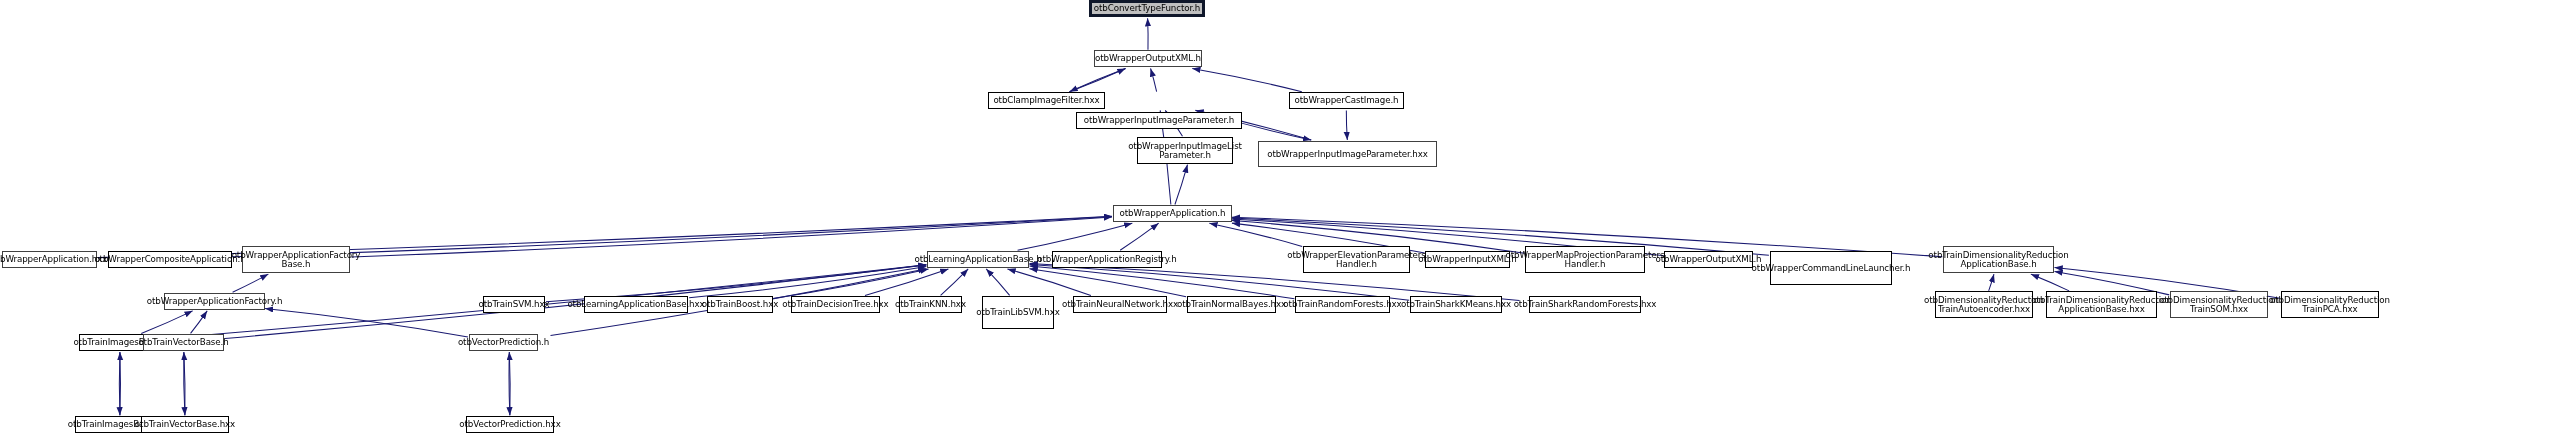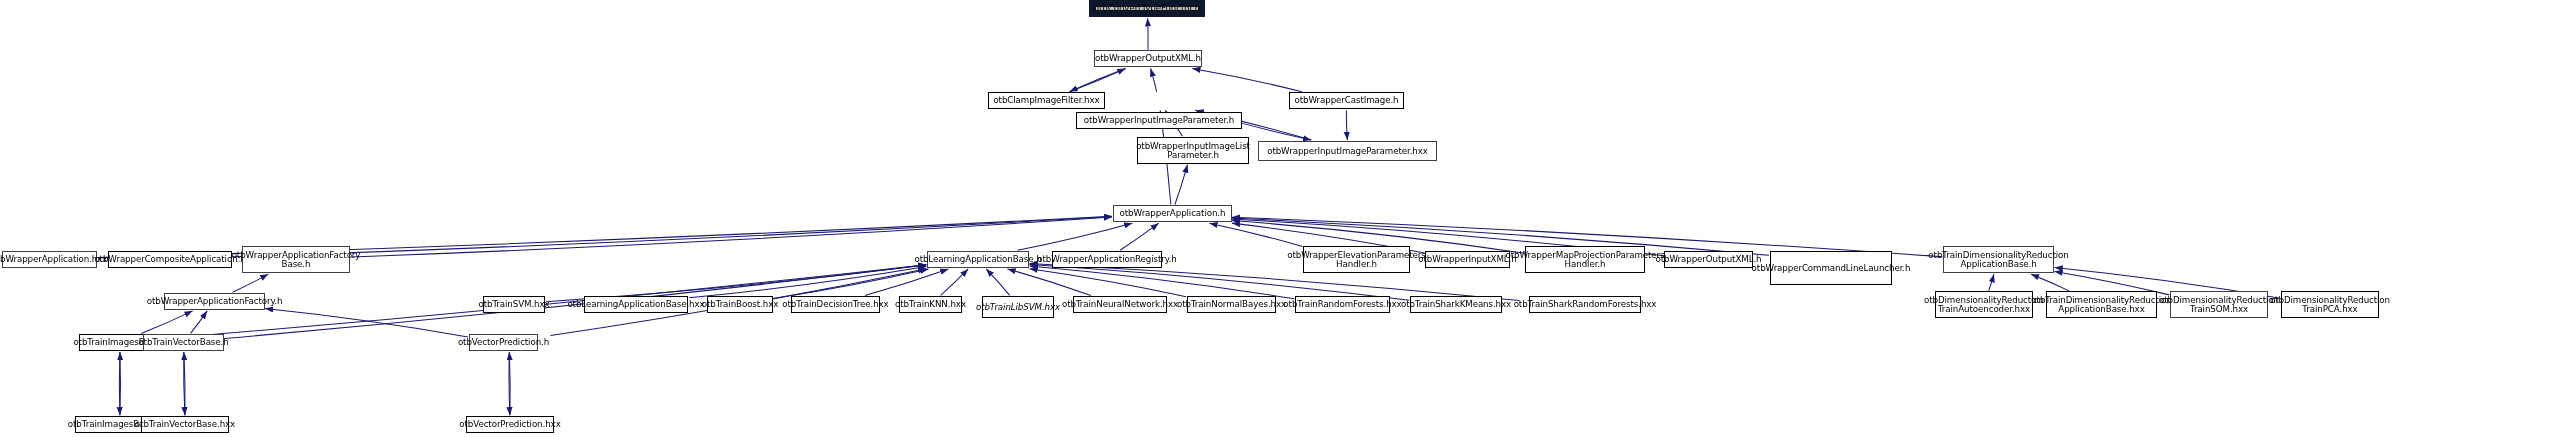--- a/index.html
+++ b/index.html
@@ -27,21 +27,21 @@
     color:#000000;
     font-size:8.7px;
     line-height:9px;
     letter-spacing:-0.1px;
     white-space:pre-line;
     padding:0 1.9px;
     z-index:5;
   }
   .node.root{
     background:#bfbfbf;
-    border:7px solid #0f172a;
+    border:3px solid #0f172a;
   }
   .node.thick{
     border:1px solid #404040;
   }
 </style>
 </head>
 <body>
 
 <div id="canvas">
   <svg id="edges" xmlns="http://www.w3.org/2000/svg" viewBox="0 0 3996 679" width="2576" height="438">
@@ -102,23 +102,23 @@
         <path d="M790.9,644.0 Q792.2,595.0 790.1,546.0" fill="none" stroke="#191970" stroke-width="1.6" marker-end="url(#arrow)"></path>
         <path d="M790.1,546.0 Q788.8,595.0 790.9,644.0" fill="none" stroke="#191970" stroke-width="1.6" marker-end="url(#arrow)"></path>
       </g>
   </svg>
   <div id="node-layer">
       <div class="node root" style="left: 1089px; top: 0px; width: 116px; height: 17.4px;">otbConvertTypeFunctor.h</div>
       <div class="node thick" style="left: 1094px; top: 50px; width: 108px; height: 17.4px;">otbWrapperOutputXML.h</div>
       <div class="node" style="left: 988px; top: 92px; width: 117px; height: 17.4px;">otbClampImageFilter.hxx</div>
       <div class="node" style="left: 1076px; top: 92px; width: 166px; height: 17.4px; margin-top: 20px;">otbWrapperInputImageParameter.h</div>
       <div class="node" style="left: 1289px; top: 92px; width: 115px; height: 17.4px;">otbWrapperCastImage.h</div>
-      <div class="node" style="left: 1137px; top: 137px; width: 112px; height: 27px;">otbWrapperInputImageList
+      <div class="node" style="left: 1137px; top: 137px; width: 96px; height: 27px;">otbWrapperInputImageList
 Parameter.h</div>
-      <div class="node thick" style="left: 1258px; top: 141px; width: 179px; height: 20px;">otbWrapperInputImageParameter.hxx</div>
+      <div class="node thick" style="left: 1258px; top: 141px; width: 179px; height: 26px;">otbWrapperInputImageParameter.hxx</div>
       <div class="node thick" style="left: 1113px; top: 205px; width: 119px; height: 17.4px;">otbWrapperApplication.h</div>
       <div class="node thick" style="left: 1.9px; top: 251px; width: 95px; height: 17.4px;">otbWrapperApplication.hxx</div>
       <div class="node" style="left: 108px; top: 251px; width: 124px; height: 17.4px;">otbWrapperCompositeApplication.h</div>
       <div class="node thick" style="left: 242px; top: 246px; width: 108px; height: 27px;">otbWrapperApplicationFactory
 Base.h</div>
       <div class="node thick" style="left: 927px; top: 251px; width: 102px; height: 17.4px;">otbLearningApplicationBase.h</div>
       <div class="node" style="left: 1052px; top: 251px; width: 110px; height: 17.4px;">otbWrapperApplicationRegistry.h</div>
       <div class="node" style="left: 1303px; top: 246px; width: 107px; height: 27px;">otbWrapperElevationParameters
 Handler.h</div>
       <div class="node" style="left: 1425px; top: 251px; width: 85px; height: 17.4px;">otbWrapperInputXML.h</div>
@@ -127,21 +127,21 @@
       <div class="node" style="left: 1664px; top: 251px; width: 89px; height: 17.4px;">otbWrapperOutputXML.h</div>
       <div class="node" style="left: 1770px; top: 251px; width: 122px; height: 34px;">otbWrapperCommandLineLauncher.h</div>
       <div class="node thick" style="left: 1943px; top: 246px; width: 111px; height: 27px;">otbTrainDimensionalityReduction
 ApplicationBase.h</div>
       <div class="node thick" style="left: 164px; top: 293px; width: 101px; height: 17.4px;">otbWrapperApplicationFactory.h</div>
       <div class="node" style="left: 483px; top: 296px; width: 62px; height: 17.4px;">otbTrainSVM.hxx</div>
       <div class="node" style="left: 584px; top: 296px; width: 104px; height: 17.4px;">otbLearningApplicationBase.hxx</div>
       <div class="node" style="left: 707px; top: 296px; width: 66px; height: 17.4px;">otbTrainBoost.hxx</div>
       <div class="node" style="left: 791px; top: 296px; width: 89px; height: 17.4px;">otbTrainDecisionTree.hxx</div>
       <div class="node" style="left: 899px; top: 296px; width: 63px; height: 17.4px;">otbTrainKNN.hxx</div>
-      <div class="node" style="left: 982px; top: 296px; width: 72px; height: 22px; font-style: italic;">otbTrainLibSVM.hxx</div>
+      <div class="node" style="left: 982px; top: 296px; width: 72px; height: 33px;">otbTrainLibSVM.hxx</div>
       <div class="node" style="left: 1073px; top: 296px; width: 94px; height: 17.4px;">otbTrainNeuralNetwork.hxx</div>
       <div class="node" style="left: 1187px; top: 296px; width: 89px; height: 17.4px;">otbTrainNormalBayes.hxx</div>
       <div class="node" style="left: 1295px; top: 296px; width: 95px; height: 17.4px;">otbTrainRandomForests.hxx</div>
       <div class="node" style="left: 1410px; top: 296px; width: 92px; height: 17.4px;">otbTrainSharkKMeans.hxx</div>
       <div class="node" style="left: 1520px; top: 296px; width: 112px; height: 17.4px; margin-left: 9px;">otbTrainSharkRandomForests.hxx</div>
       <div class="node" style="left: 1935px; top: 291px; width: 98px; height: 27px;">otbDimensionalityReduction
 TrainAutoencoder.hxx</div>
       <div class="node" style="left: 2046px; top: 291px; width: 111px; height: 27px;">otbTrainDimensionalityReduction
 ApplicationBase.hxx</div>
       <div class="node thick" style="left: 2170px; top: 291px; width: 98px; height: 27px;">otbDimensionalityReduction

